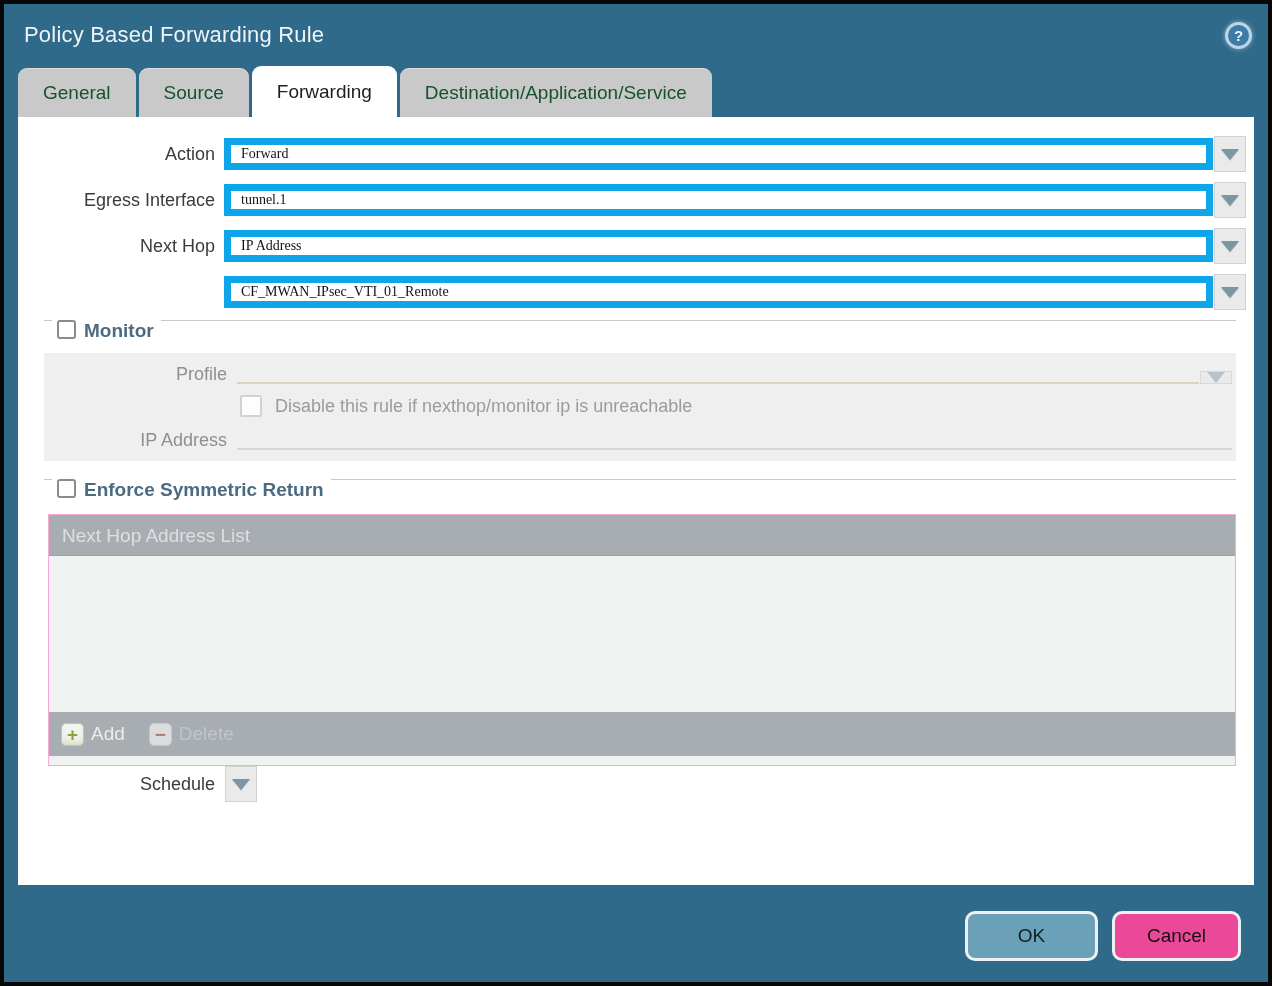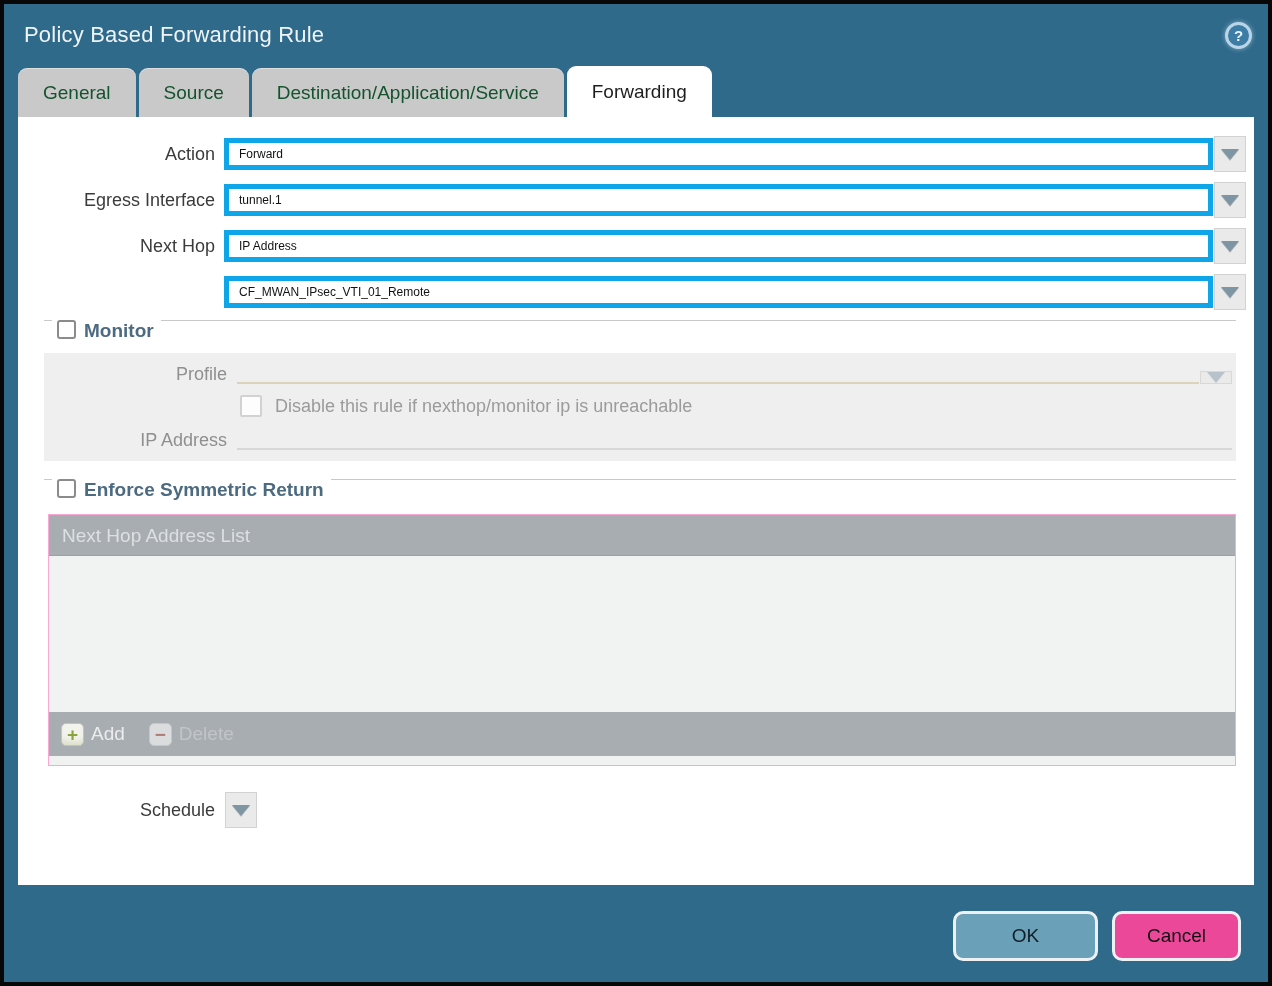--- a/index.html
+++ b/index.html
@@ -53,24 +53,24 @@
     position: relative;
   }
 
   .row { display: flex; align-items: stretch; height: 36px; margin: 0 8px 10px 0; }
   .row-label {
     width: 206px; flex: none; text-align: right; padding-right: 9px;
     font-size: 18px; color: #3b3b3b; align-self: center;
   }
   .row-field { flex: 1; display: flex; align-items: stretch; }
   .text-input {
-    flex: 1; background: #fff; border: 5px solid #0ea5e9;
+    flex: 1; background: #fff; border: 7px solid #0ea5e9;
     margin: 2px 0; padding: 0 10px;
-    font-size: 12px; color: #121212;
-    display: flex; align-items: center; white-space: nowrap; overflow: hidden;
+    font-size: 14px; color: #121212;
+    display: flex; align-items: center; white-space: nowrap; overflow: hidden; font-family: Liberation Serif, serif;
   }
   .dd-btn {
     flex: none; width: 32px; margin-left: 1px;
     background: #eaeaea; border: 1px solid #d2d2d2;
     display: flex; align-items: center; justify-content: center;
     cursor: pointer;
   }
   .arrow {
     width: 0; height: 0;
     border-left: 9px solid transparent; border-right: 9px solid transparent;
@@ -127,47 +127,47 @@
     display: flex; align-items: center; justify-content: center;
     font-weight: bold; font-size: 19px; line-height: 1;
   }
   .add-icon { background: #f3f3ee; border: 1px solid #c2c4bb; color: #8ba33c;
               box-shadow: inset 0 -7px 7px -4px #d9ddc2; }
   .add-label { color: #ececec; font-size: 19px; }
   .del-icon { background: #dadcdd; border: 1px solid #c4c6c8; color: #b27b73; }
   .del-label { color: #c1c5c8; font-size: 19px; }
   .nh-bottom { height: 9px; background: #f0f1f1; }
 
-  .schedule-row { margin-top: 26px; }
+  .schedule-row { }
 
   
   .footer-buttons { position: absolute; right: 27px; bottom: 21px; display: flex; gap: 14px; }
   .btn {
     height: 50px; border-radius: 10px; border: 3px solid #edf1f3;
     font-size: 19px; display: flex; align-items: center; justify-content: center;
     cursor: pointer;
   }
-  .btn-ok { width: 145px; background: #6ba1b8; color: #0f1e27; text-align: right; }
+  .btn-ok { width: 133px; background: #6ba1b8; color: #0f1e27; text-align: right; }
   .btn-cancel { width: 129px; background: #ec4899; color: #111; }
 </style>
 </head>
 <body>
 
 <div class="dialog">
 
   <div class="titlebar">
     <div class="dlg-title">Policy Based Forwarding Rule</div>
     <div class="help-btn">?</div>
   </div>
 
   <div class="tabbar">
     <div class="tab">General</div>
     <div class="tab">Source</div>
+    <div class="tab active">Forwarding</div>
     <div class="tab">Destination/Application/Service</div>
-    <div class="tab active">Forwarding</div>
   </div>
 
   <div class="content">
 
     <div class="row">
       <div class="row-label">Action</div>
       <div class="row-field">
         <div class="text-input">Forward</div>
         <div class="dd-btn">
           <span class="arrow"></span>

